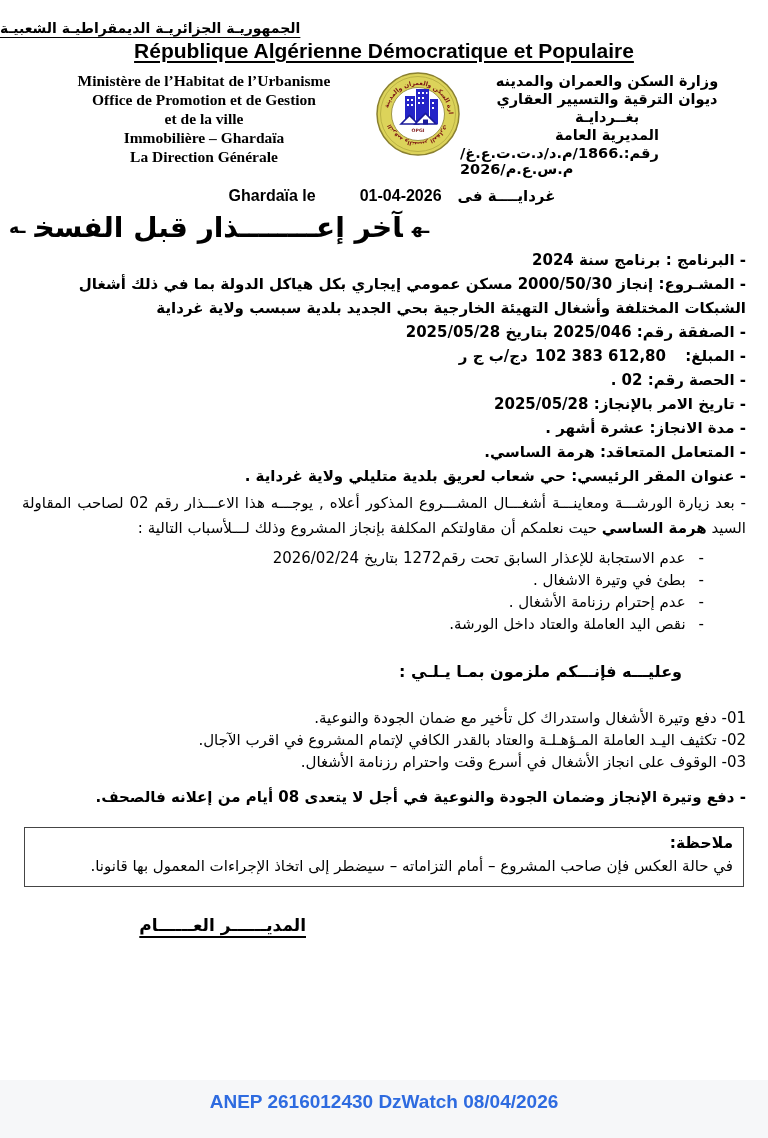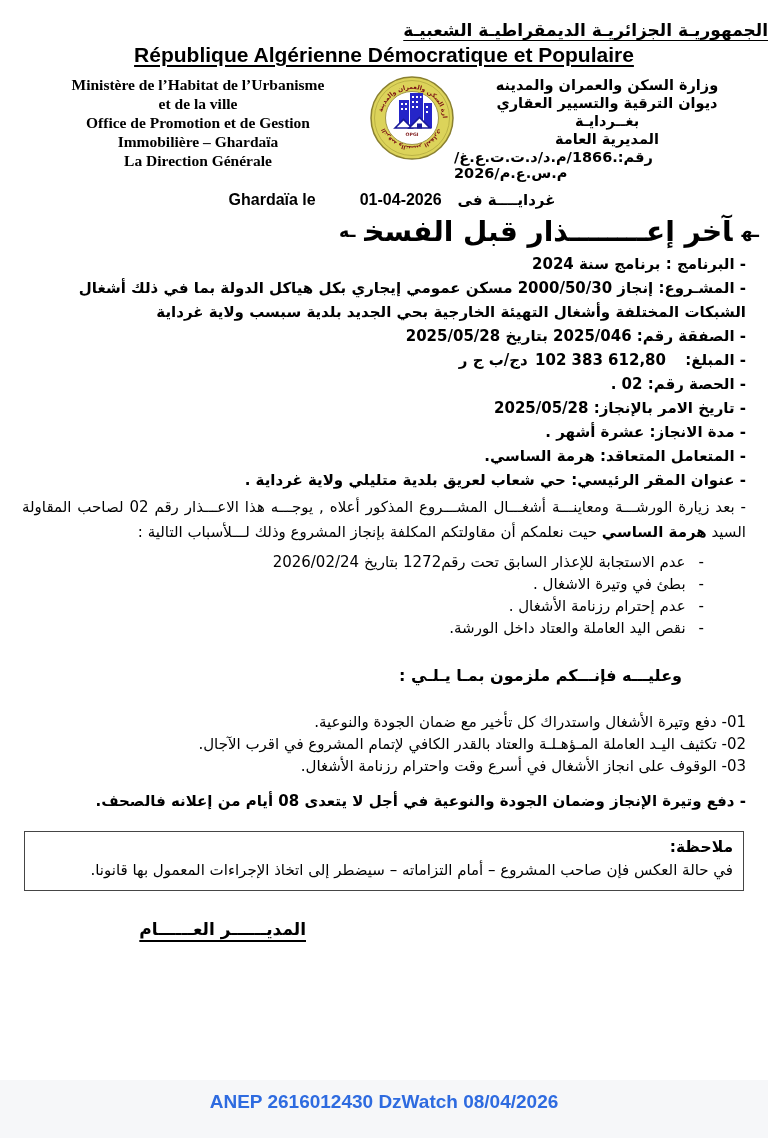--- a/index.html
+++ b/index.html
@@ -2,50 +2,50 @@
 <html lang="ar"><head>
 <meta charset="utf-8">
 <style>
   html,body{margin:0;padding:0;background:#ffffff;}
   .page{
     position:relative;width:768px;height:1138px;background:#ffffff;color:#000;
     font-family:"DejaVu Sans",sans-serif;overflow:hidden;
   }
   
   .republic-ar{
-    margin-top:20px;text-align:right;direction:rtl;font-weight:bold;font-size:17px;
+    margin-top:20px;text-align:left;direction:rtl;font-weight:bold;font-size:14px;
     text-decoration:underline;text-underline-offset:4px;
   }
   .republic-fr{
     margin-top:3px;text-align:center;font-weight:bold;font-size:21px;
     font-family:"Liberation Sans",sans-serif;
     text-decoration:underline;text-underline-offset:3px;
   }
   
-  .header-row{display:flex;align-items:flex-start;margin-top:9px;padding:0 8px;}
+  .header-row{display:flex;align-items:flex-start;margin-top:9px;padding:0 14px;}
   .ministry-fr{
     width:300px;margin-left:40px;text-align:center;
     font-family:"Liberation Serif",serif;font-weight:bold;font-size:15.5px;line-height:1.22;
   }
   .logo-wrap{width:84px;margin-left:22px;flex:0 0 auto;}
   .right-col{flex:1;direction:rtl;}
   .ministry-ar{text-align:center;font-weight:bold;font-size:14.5px;line-height:1.25;}
   .reference{text-align:left;direction:rtl;font-weight:bold;font-size:14.5px;}
   
   .dateline{
     display:flex;direction:rtl;justify-content:center;align-items:baseline;
     margin-top:10px;font-weight:bold;font-size:15px;
   }
   .dateline .date{
     font-family:"Liberation Sans",sans-serif;font-size:16px;direction:ltr;unicode-bidi:isolate;
     margin-right:16px;margin-left:44px;
   }
   .dateline .place-fr{font-family:"Liberation Sans",sans-serif;font-size:16px;padding-left:16px;}
   
-  .doc-title{direction:rtl;text-align:right;font-weight:bold;font-size:28px;margin-top:6px;line-height:1.2;}
+  .doc-title{direction:rtl;text-align:left;font-weight:bold;font-size:28px;margin-top:6px;line-height:1.2;}
   .doc-title .orn{font-size:0.62em;vertical-align:4px;margin:0 9px;}
   
   .body{direction:rtl;padding:4px 22px 0 22px;font-size:15px;}
   .detail{font-weight:bold;text-align:right;line-height:24px;}
   .amount .num{direction:ltr;unicode-bidi:isolate;margin-right:14px;}
   .amount .cur{margin-right:2px;}
   .par{font-weight:normal;text-align:justify;line-height:25px;margin-top:3px;}
   .par b{font-weight:bold;}
   .reasons{margin-top:6px;padding-right:42px;}
   .reason{display:flex;gap:13px;line-height:22px;font-weight:normal;}
@@ -75,22 +75,22 @@
 <body>
 
 <div class="page">
 
   <div class="republic-ar">الجمهوريـة الجزائريـة الديمقراطيـة الشعبيـة</div>
   <div class="republic-fr">République Algérienne Démocratique et Populaire</div>
 
   <div class="header-row">
     <div class="ministry-fr">
       <div>Ministère de l’Habitat de l’Urbanisme</div>
+      <div>Office de Promotion et de Gestion</div>
       <div>et de la ville</div>
-      <div>Office de Promotion et de Gestion</div>
       <div>Immobilière – Ghardaïa</div>
       <div>La Direction Générale</div>
     </div>
 
     <div class="logo-wrap">
       <svg width="84" height="84" viewBox="0 0 84 84">
         <circle cx="42" cy="42" r="41" stroke-width="1.5" style="fill: rgb(220, 211, 90); stroke: rgb(138, 128, 48);"></circle>
         <circle cx="42" cy="42" r="37.5" fill="none" stroke="#b3a93f" stroke-width="0.8"></circle>
         <circle cx="42" cy="42" r="26.5" fill="#ffffff" stroke-width="0.8" style="stroke: rgb(138, 128, 48);"></circle>
         <path id="arcTop" d="M 11,44 A 31,31 0 0 1 73,44" fill="none"></path>

